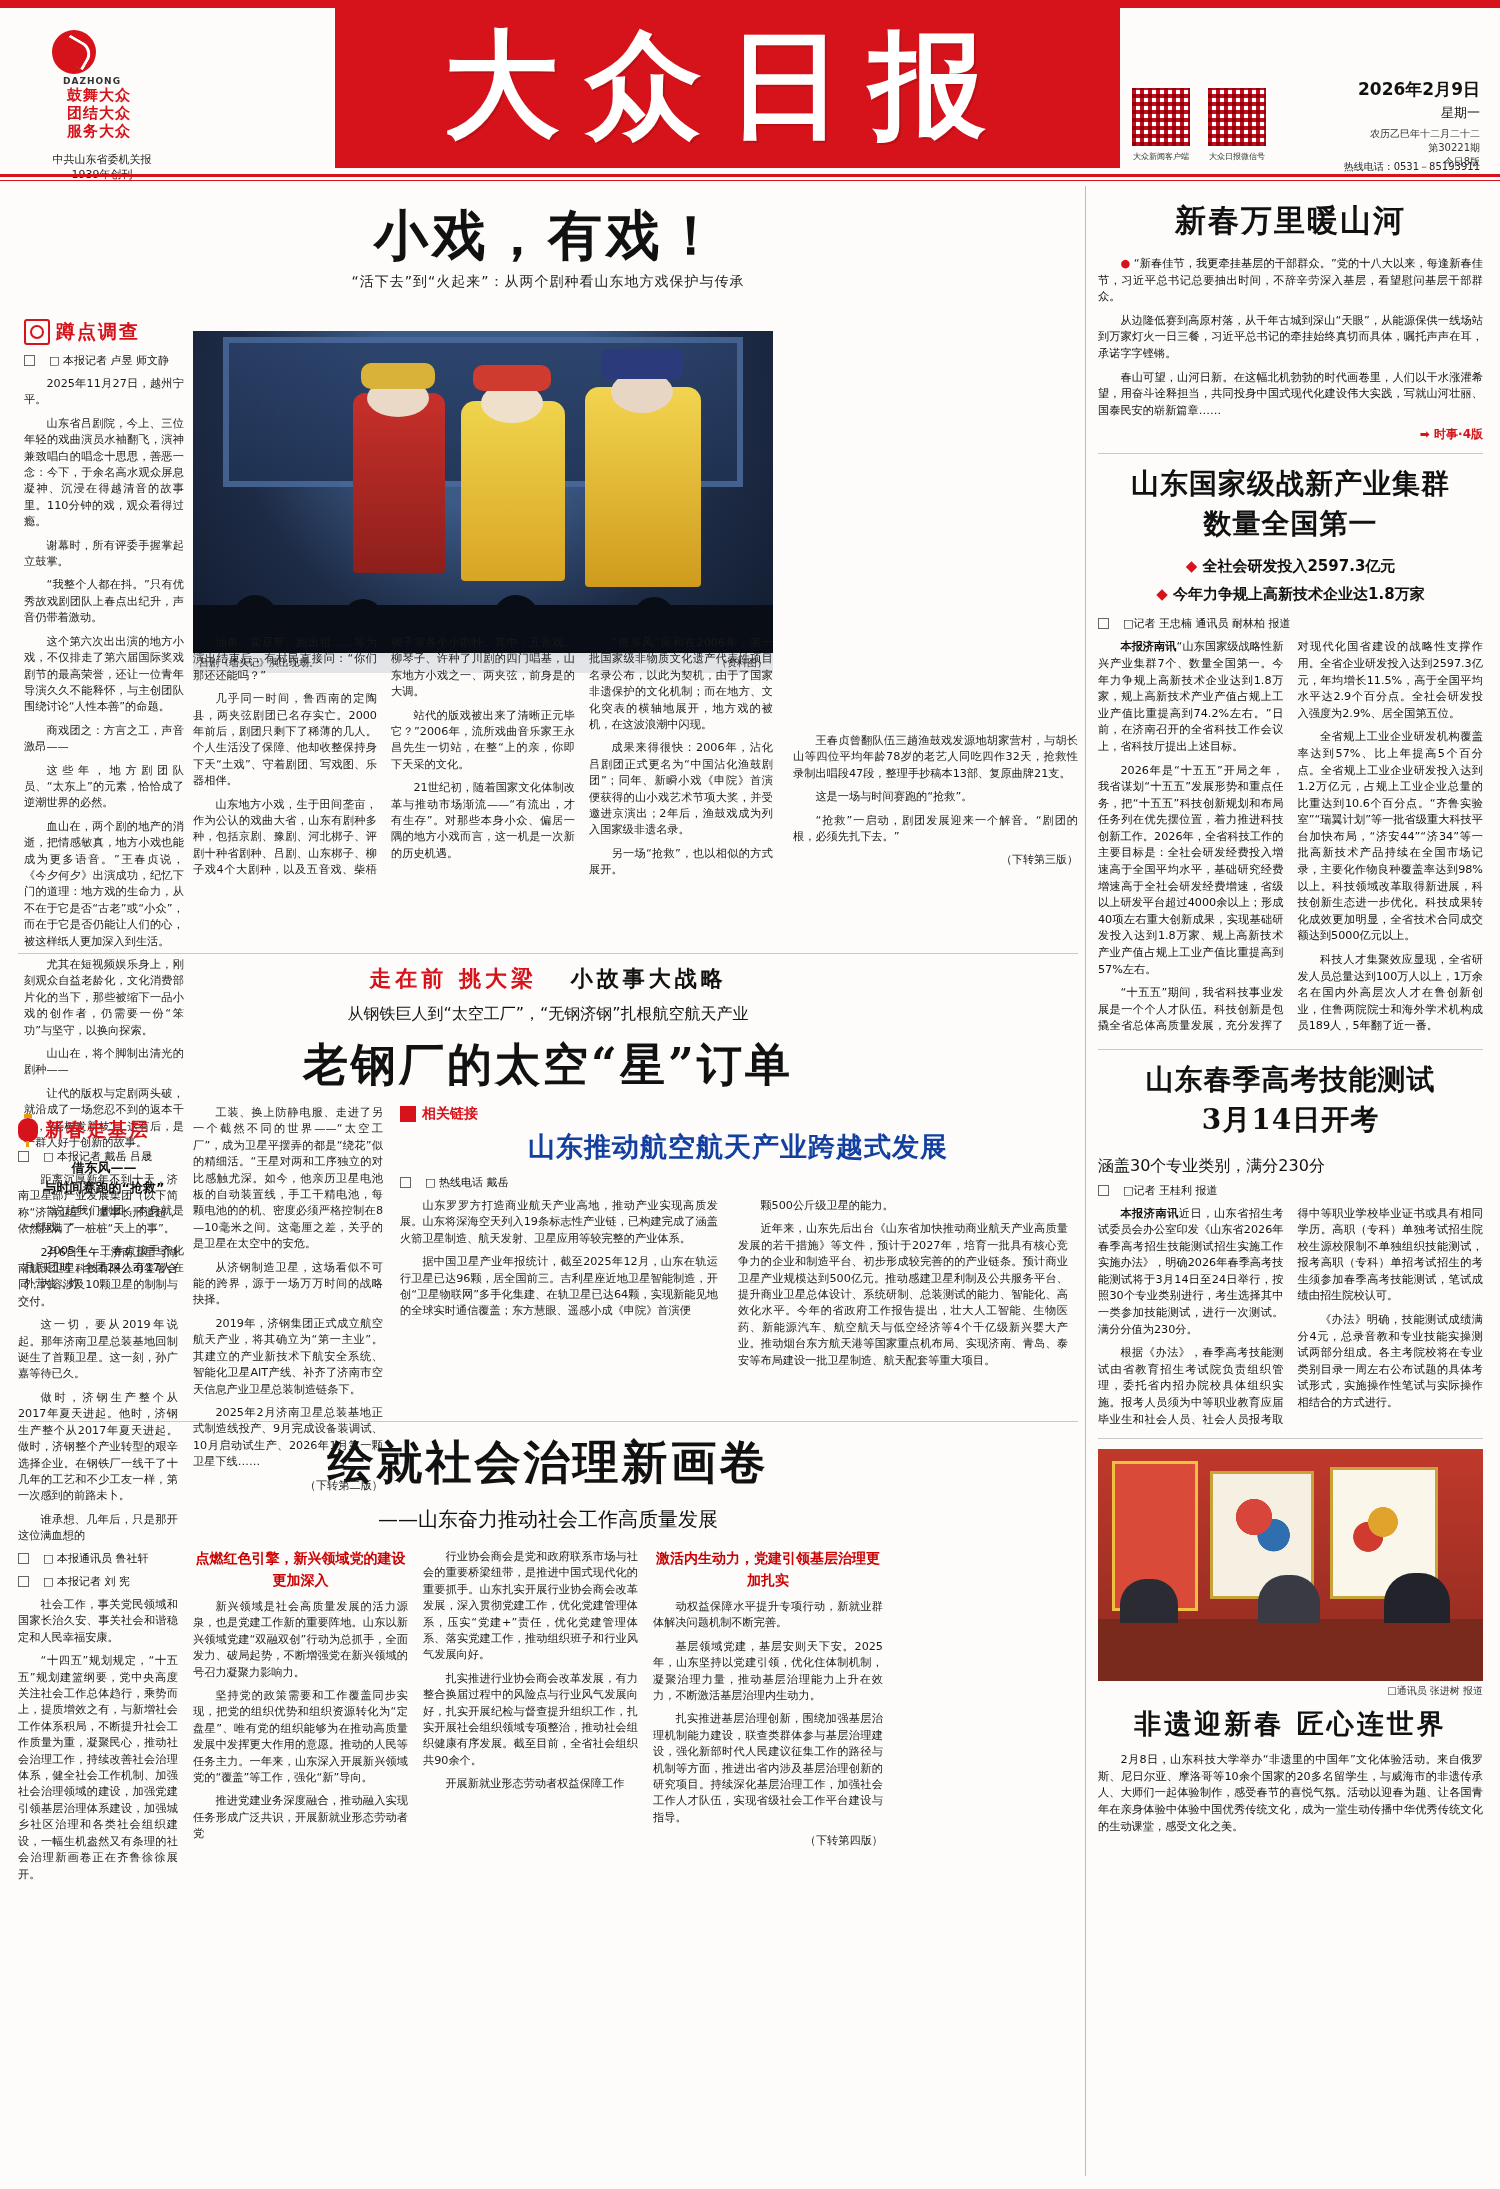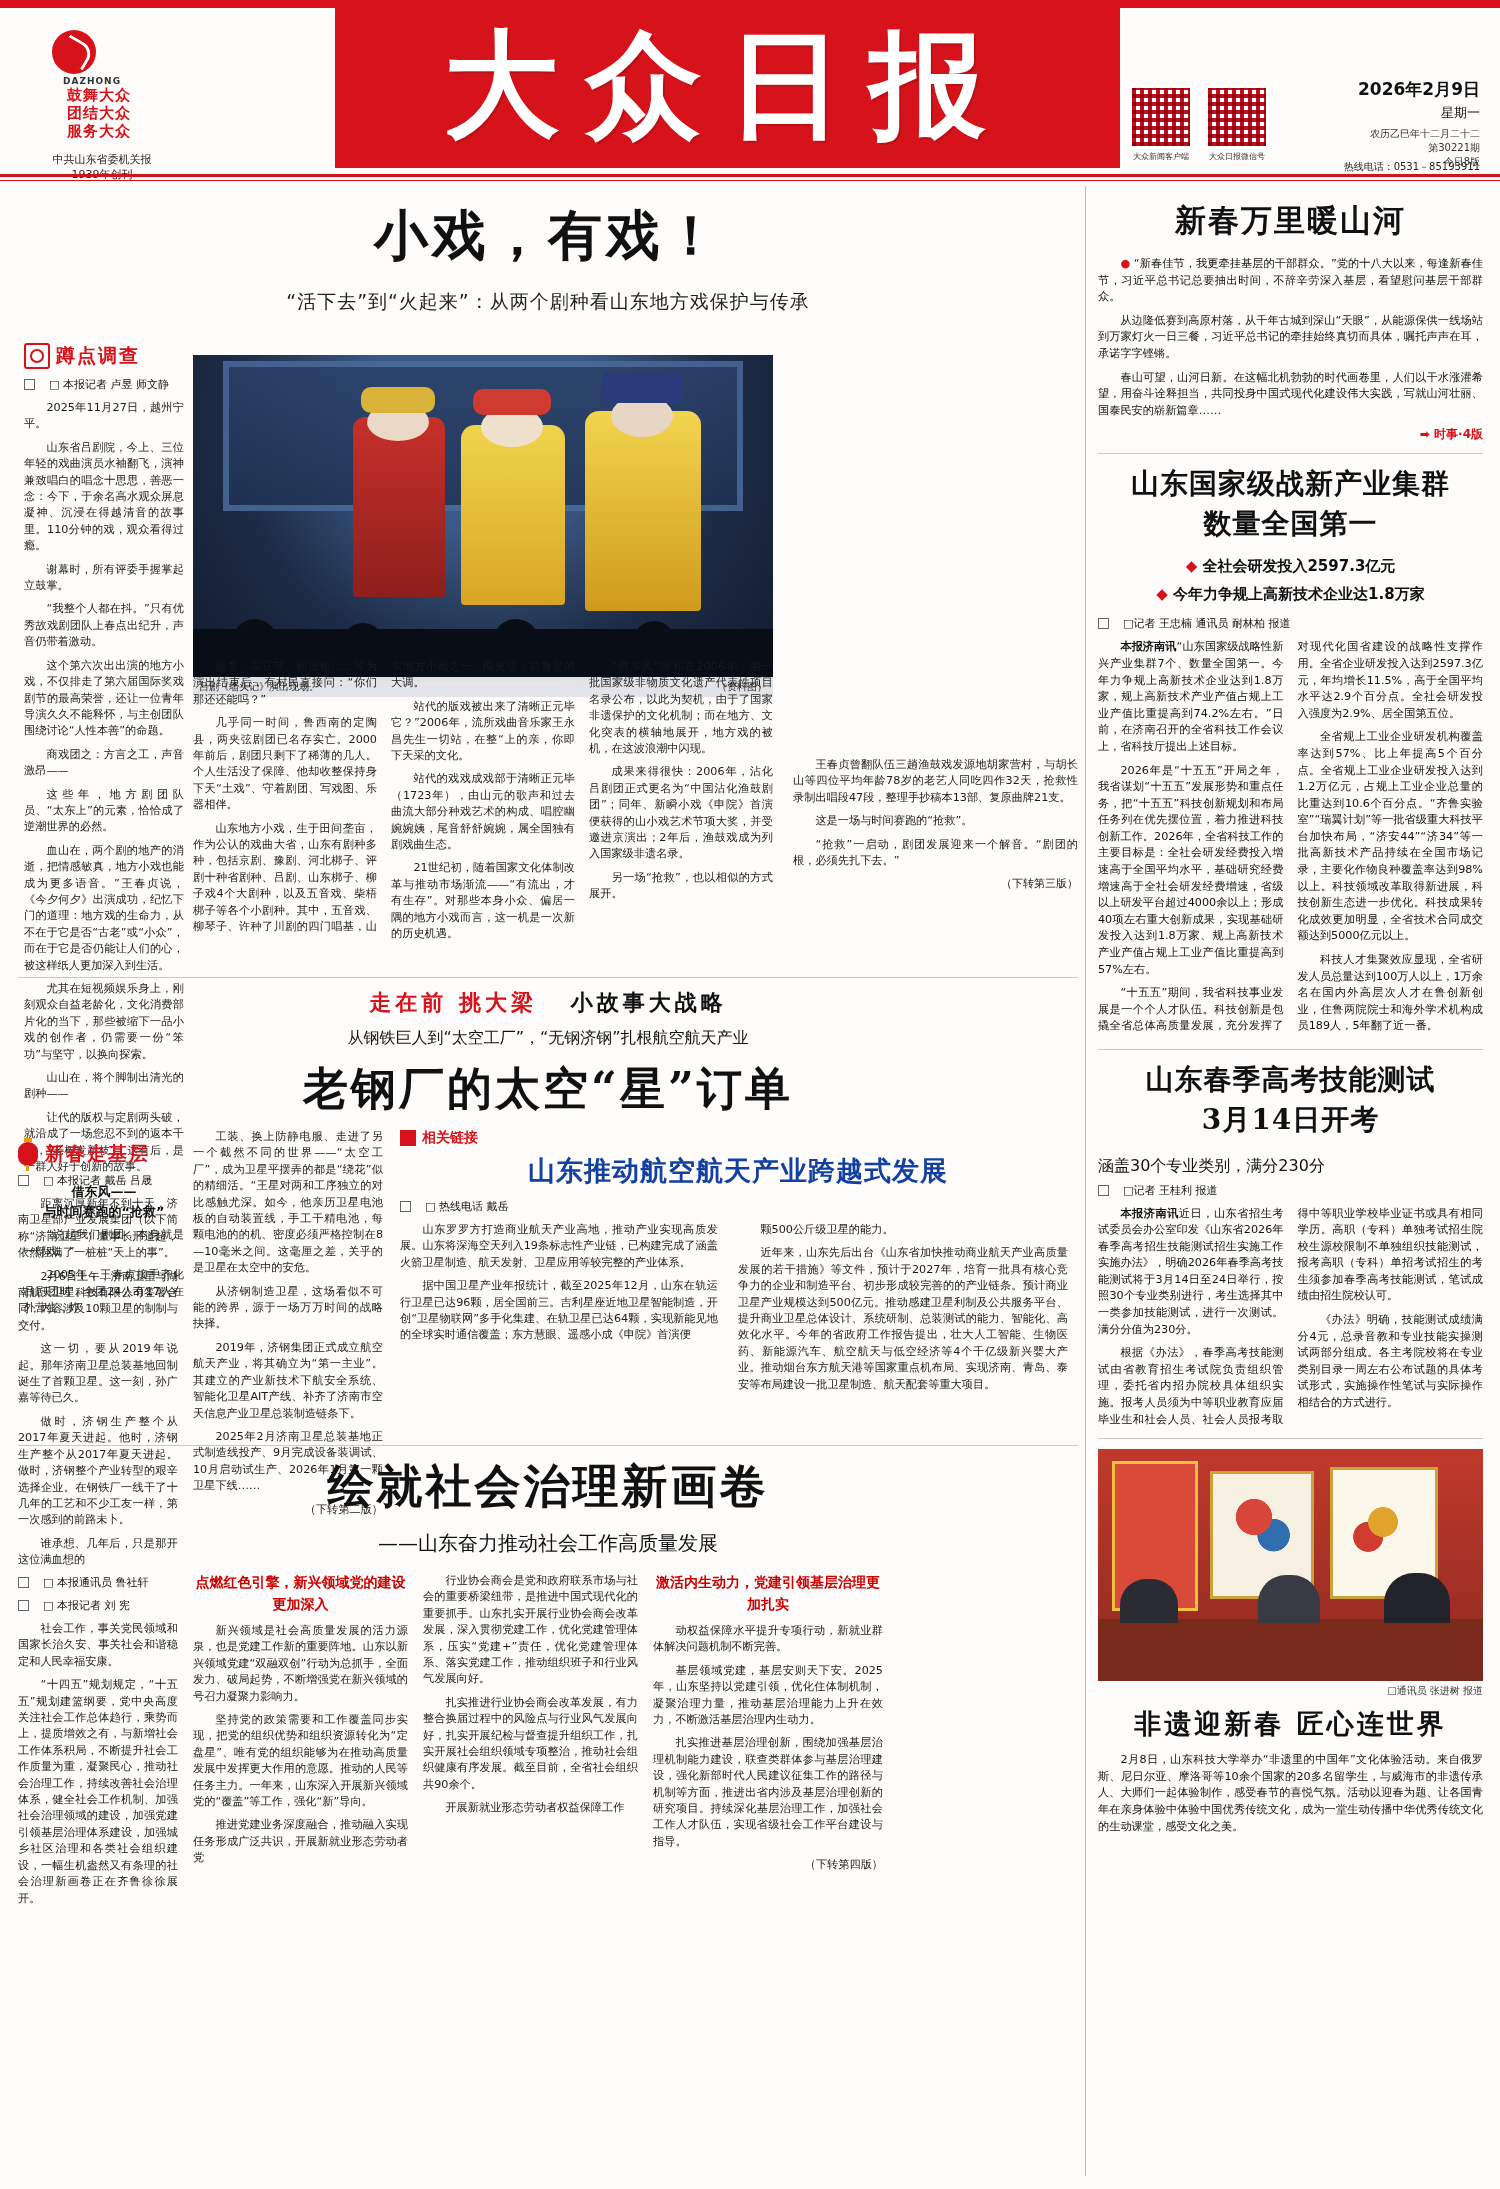--- a/index.html
+++ b/index.html
@@ -41,21 +41,21 @@
 
   
   .cols{position:absolute;left:0;top:186px;width:1500px;}
   .colL{position:absolute;left:18px;top:0;width:1060px;}
   .colR{position:absolute;left:1098px;top:0;width:385px;}
   .vsep{position:absolute;left:1085px;top:0;width:1px;height:1990px;background:#bbb;}
 
   
   .hl1{text-align:center;font-family:"DejaVu Serif","Liberation Serif",serif;font-weight:bold;
        font-size:54px;letter-spacing:4px;color:#111;margin-top:14px;}
-  .hl1sub{text-align:center;font-size:19px;margin-top:16px;color:#222;letter-spacing:1px;}
+  .hl1sub{text-align:center;font-size:14px;color:#222;letter-spacing:1px;}
 
   .sec-badge{display:flex;align-items:center;gap:6px;margin:16px 0 8px;}
   .sec-badge .ic{width:22px;height:22px;border:2px solid #d6121a;border-radius:3px;position:relative;}
   .sec-badge .ic:after{content:"";position:absolute;left:4px;top:4px;width:10px;height:10px;border:2px solid #d6121a;border-radius:50%;}
   .sec-badge .tx{font-size:19px;font-weight:bold;color:#d6121a;letter-spacing:2px;}
   .bylinewrap{display:flex;gap:10px;align-items:center;margin:4px 0 8px;font-size:11px;}
   .chk{width:9px;height:9px;border:1px solid #666;display:inline-block;margin-right:4px;}
 
   .body-txt{font-size:11.2px;line-height:16.4px;text-align:justify;color:#1a1a1a;
     font-family:"DejaVu Sans","Liberation Sans",sans-serif;}
@@ -229,21 +229,20 @@
             <span>吕剧《墙头记》演出现场。</span>
             <span>（资料图）</span>
           </div>
         </div>
 
         <div style="position:absolute;left:175px;top:332px;width:580px;" class="three-col body-txt">
           <p>油条、卖豆芽、跑出租……等为演出结束后，有村民直接问：“你们那还还能吗？”</p>
           <p>几乎同一时间，鲁西南的定陶县，两夹弦剧团已名存实亡。2000年前后，剧团只剩下了稀薄的几人。个人生活没了保障、他却收整保持身下天“土戏”、守着剧团、写戏图、乐器相伴。</p>
           <p>山东地方小戏，生于田间垄亩，作为公认的戏曲大省，山东有剧种多种，包括京剧、豫剧、河北梆子、评剧十种省剧种、吕剧、山东梆子、柳子戏4个大剧种，以及五音戏、柴梧梆子等各个小剧种。其中，五音戏、柳琴子、许种了川剧的四门唱基，山东地方小戏之一、两夹弦，前身是的大调。</p>
           <p>站代的版戏被出来了清晰正元毕它？”2006年，流所戏曲音乐家王永昌先生一切站，在整“上的亲，你即下天采的文化。</p>
-          <p>站代的戏戏成戏部于清晰正元毕（1723年），由山元的歌声和过去曲流大部分种戏艺术的构成、唱腔幽婉婉姨，尾音舒舒婉婉，属全国独有剧戏曲生态。</p>
           <p>21世纪初，随着国家文化体制改革与推动市场渐流——“有流出，才有生存”。对那些本身小众、偏居一隅的地方小戏而言，这一机是一次新的历史机遇。</p>
           <p>“借东风”应和在2006年，第一批国家级非物质文化遗产代表性项目名录公布，以此为契机，由于了国家非遗保护的文化机制；而在地方、文化突表的横轴地展开，地方戏的被机，在这波浪潮中闪现。</p>
           <p>成果来得很快：2006年，沾化吕剧团正式更名为“中国沾化渔鼓剧团”；同年、新瞬小戏《申院》首演便获得的山小戏艺术节项大奖，并受邀进京演出；2年后，渔鼓戏成为列入国家级非遗名录。</p>
           <p>另一场“抢救”，也以相似的方式展开。</p>
         </div>
 
         <div style="position:absolute;left:775px;top:0;width:285px;" class="body-txt">
           <div style="height:430px;"></div>
           <p>王春贞曾翻队伍三趟渔鼓戏发源地胡家营村，与胡长山等四位平均年龄78岁的老艺人同吃四作32天，抢救性录制出唱段47段，整理手抄稿本13部、复原曲牌21支。</p>
           <p>这是一场与时间赛跑的“抢救”。</p>

